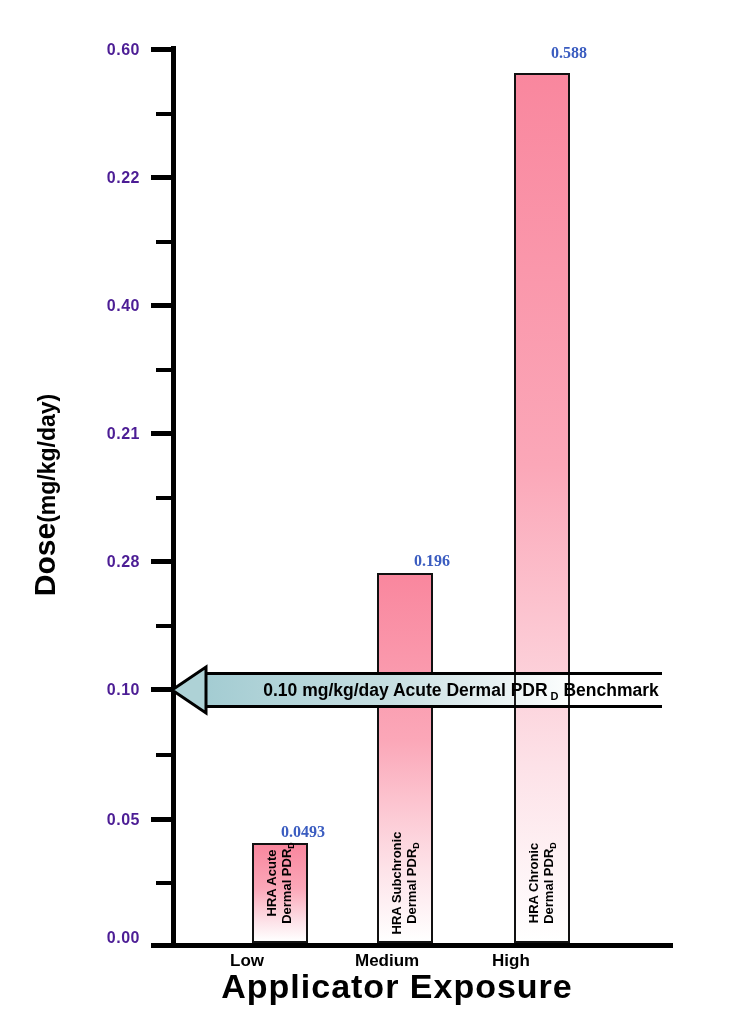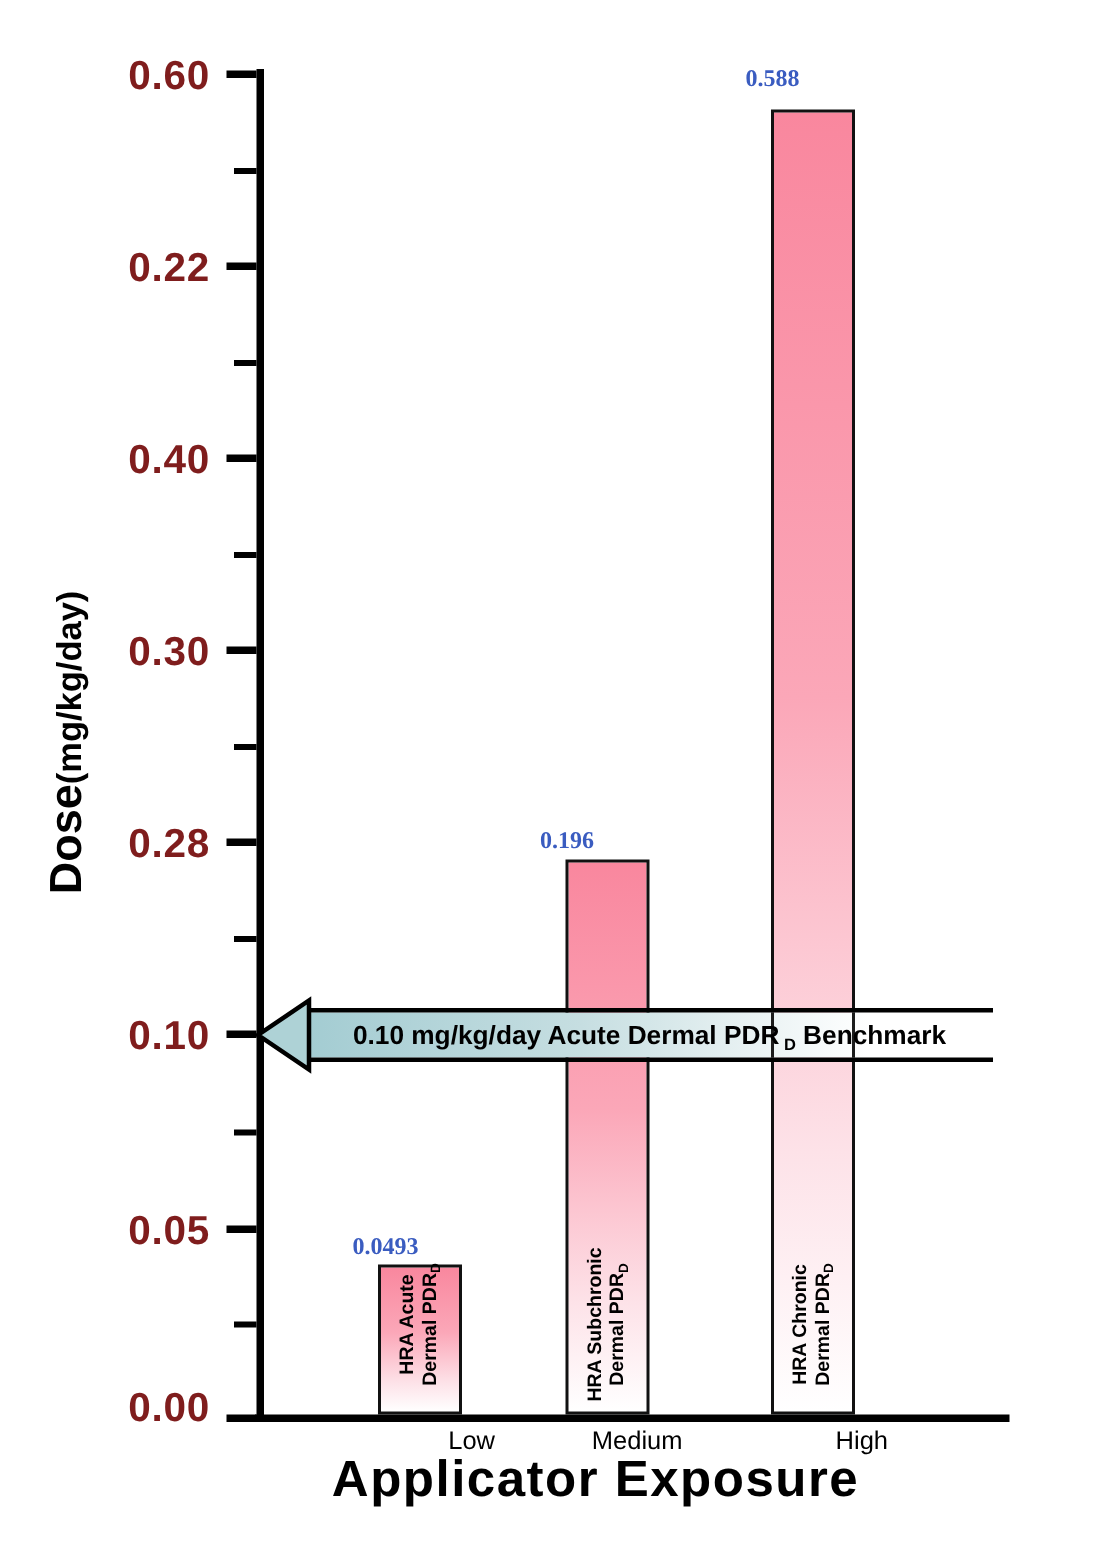--- a/index.html
+++ b/index.html
@@ -5,41 +5,41 @@
   html,body{margin:0;padding:0;background:#fff;}
   #canvas{position:relative;width:743px;height:1033px;background:#ffffff;overflow:hidden;
           font-family:"Liberation Sans", sans-serif;}
   .abs{position:absolute;}
   
   .yaxis{left:171px;top:46px;width:5px;height:902px;background:#000;}
   .xaxis{left:170px;top:943px;width:503px;height:5px;background:#000;}
   .tick-major{left:151px;width:20px;height:5px;background:#000;}
   .tick-minor{left:156px;width:15px;height:4px;background:#000;}
   .ytick-label{left:58px;width:82px;height:24px;text-align:right;
-    font-size:27px;font-weight:bold;color:#7f1d1d;line-height:24px;letter-spacing:0.5px;}
+    font-size:16px;font-weight:bold;color:#4c1d95;line-height:24px;letter-spacing:0.5px;}
   
   .bar{width:56px;border:2px solid #111;box-sizing:border-box;
     background:linear-gradient(to bottom,#f9879e 0%,#fba7b8 45%,#fde2e8 80%,#ffffff 100%);}
-  .bar-value{width:90px;text-align:left;font-family:"Liberation Serif", serif;
+  .bar-value{width:90px;text-align:right;font-family:"Liberation Serif", serif;
     font-weight:bold;font-size:16px;color:#3a5cc0;height:18px;line-height:18px;}
   .bar-label-outer{width:52px;height:113px;overflow:visible;}
   .bar-label-inner{position:absolute;left:-30px;top:30px;width:113px;height:52px;
     transform:rotate(-90deg);text-align:center;color:#000;font-weight:bold;
     font-size:13px;line-height:15px;display:flex;flex-direction:column;justify-content:center;}
   .sub{font-size:9px;vertical-align:-3px;}
   
   .arrow-band{left:204px;top:672px;width:458px;height:36px;box-sizing:border-box;
     border-top:3px solid #000;border-bottom:3px solid #000;
     background:linear-gradient(to right,#a3ccd2 0%,#c6dee1 40%,#e9f2f3 65%,#ffffff 82%);}
   .arrow-text{left:204px;top:675px;width:458px;height:30px;line-height:30px;
-    text-align:center;font-weight:bold;font-size:17.5px;color:#000;white-space:nowrap;}
+    text-align:center;font-weight:bold;font-size:17.5px;color:#000;white-space:nowrap;padding-left:28px;}
   .arrow-text .sub{vertical-align:-4px;margin-left:3px;font-size:11px;}
   .bar-border-overlay{top:675px;width:2px;height:30px;background:#1c1c1c;}
   
-  .xcat{top:951px;width:100px;height:20px;text-align:right;font-weight:normal;
+  .xcat{top:951px;width:100px;height:20px;text-align:left;font-weight:bold;
     font-size:17px;color:#000;}
   .xtitle{left:197px;top:967px;width:400px;height:34px;text-align:center;
     font-weight:bold;font-size:34px;letter-spacing:1px;color:#000;}
   .ytitle-outer{left:28px;top:378px;width:46px;height:234px;}
   .ytitle-inner{position:absolute;left:-94px;top:94px;width:234px;height:46px;
     transform:rotate(-90deg);text-align:center;white-space:nowrap;color:#000;font-weight:bold;}
   .ytitle-word{font-size:30px;}
   .ytitle-units{font-size:23px;}
 </style>
 </head>
@@ -69,21 +69,21 @@
   <div class="abs tick-minor" style="top:240px"></div>
   <div class="abs tick-minor" style="top:368px"></div>
   <div class="abs tick-minor" style="top:496px"></div>
   <div class="abs tick-minor" style="top:624px"></div>
   <div class="abs tick-minor" style="top:753px"></div>
   <div class="abs tick-minor" style="top:881px"></div>
 
   <div class="abs ytick-label" style="top:38px">0.60</div>
   <div class="abs ytick-label" style="top:166px">0.22</div>
   <div class="abs ytick-label" style="top:294px">0.40</div>
-  <div class="abs ytick-label" style="top:422px">0.30</div>
+  <div class="abs ytick-label" style="top:422px">0.21</div>
   <div class="abs ytick-label" style="top:550px">0.28</div>
   <div class="abs ytick-label" style="top:678px">0.10</div>
   <div class="abs ytick-label" style="top:808px">0.05</div>
   <div class="abs ytick-label" style="top:926px">0.00</div>
 
   <div class="abs bar" style="left:252px;top:843px;height:100px"></div>
   <div class="abs bar" style="left:377px;top:573px;height:370px"></div>
   <div class="abs bar" style="left:514px;top:73px;height:870px"></div>
 
   <div class="abs bar-value" style="left:235px;top:823px">0.0493</div>

